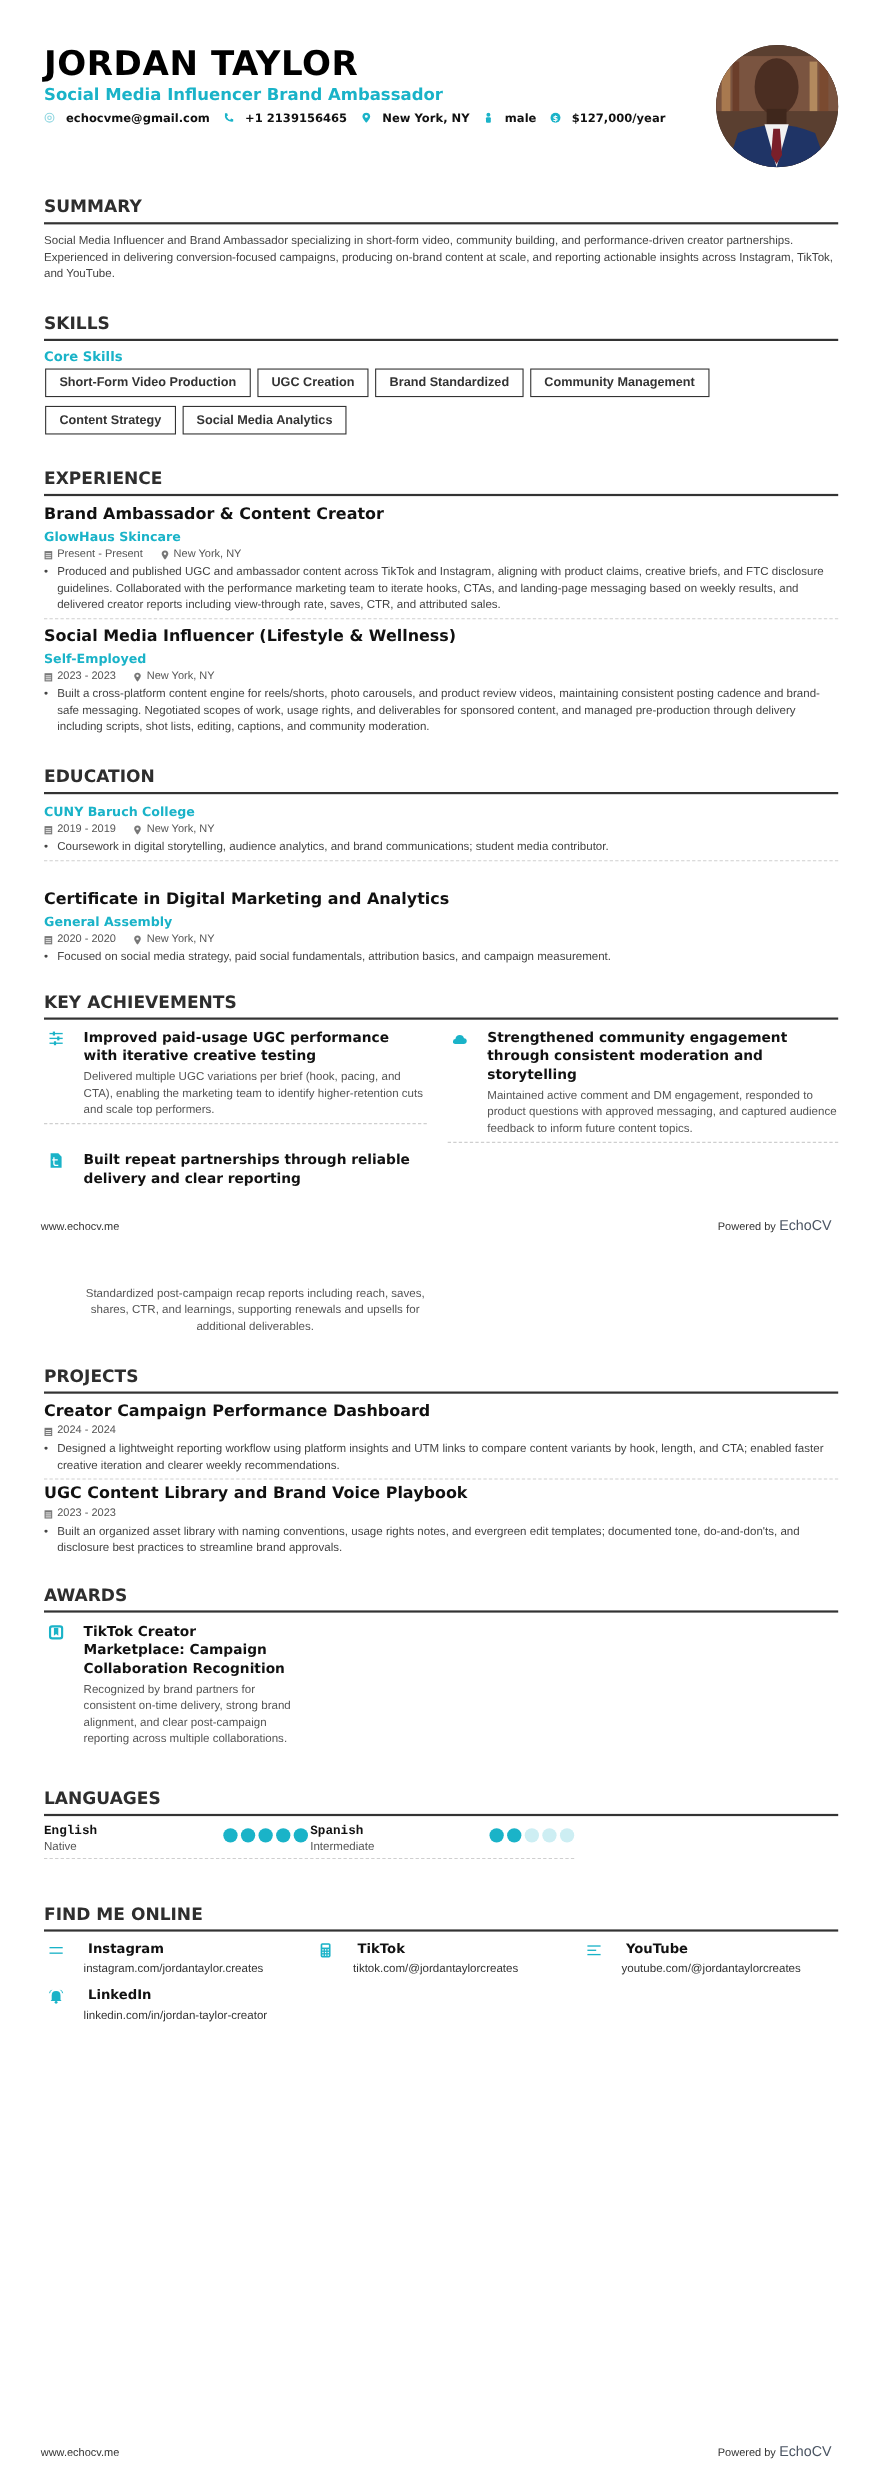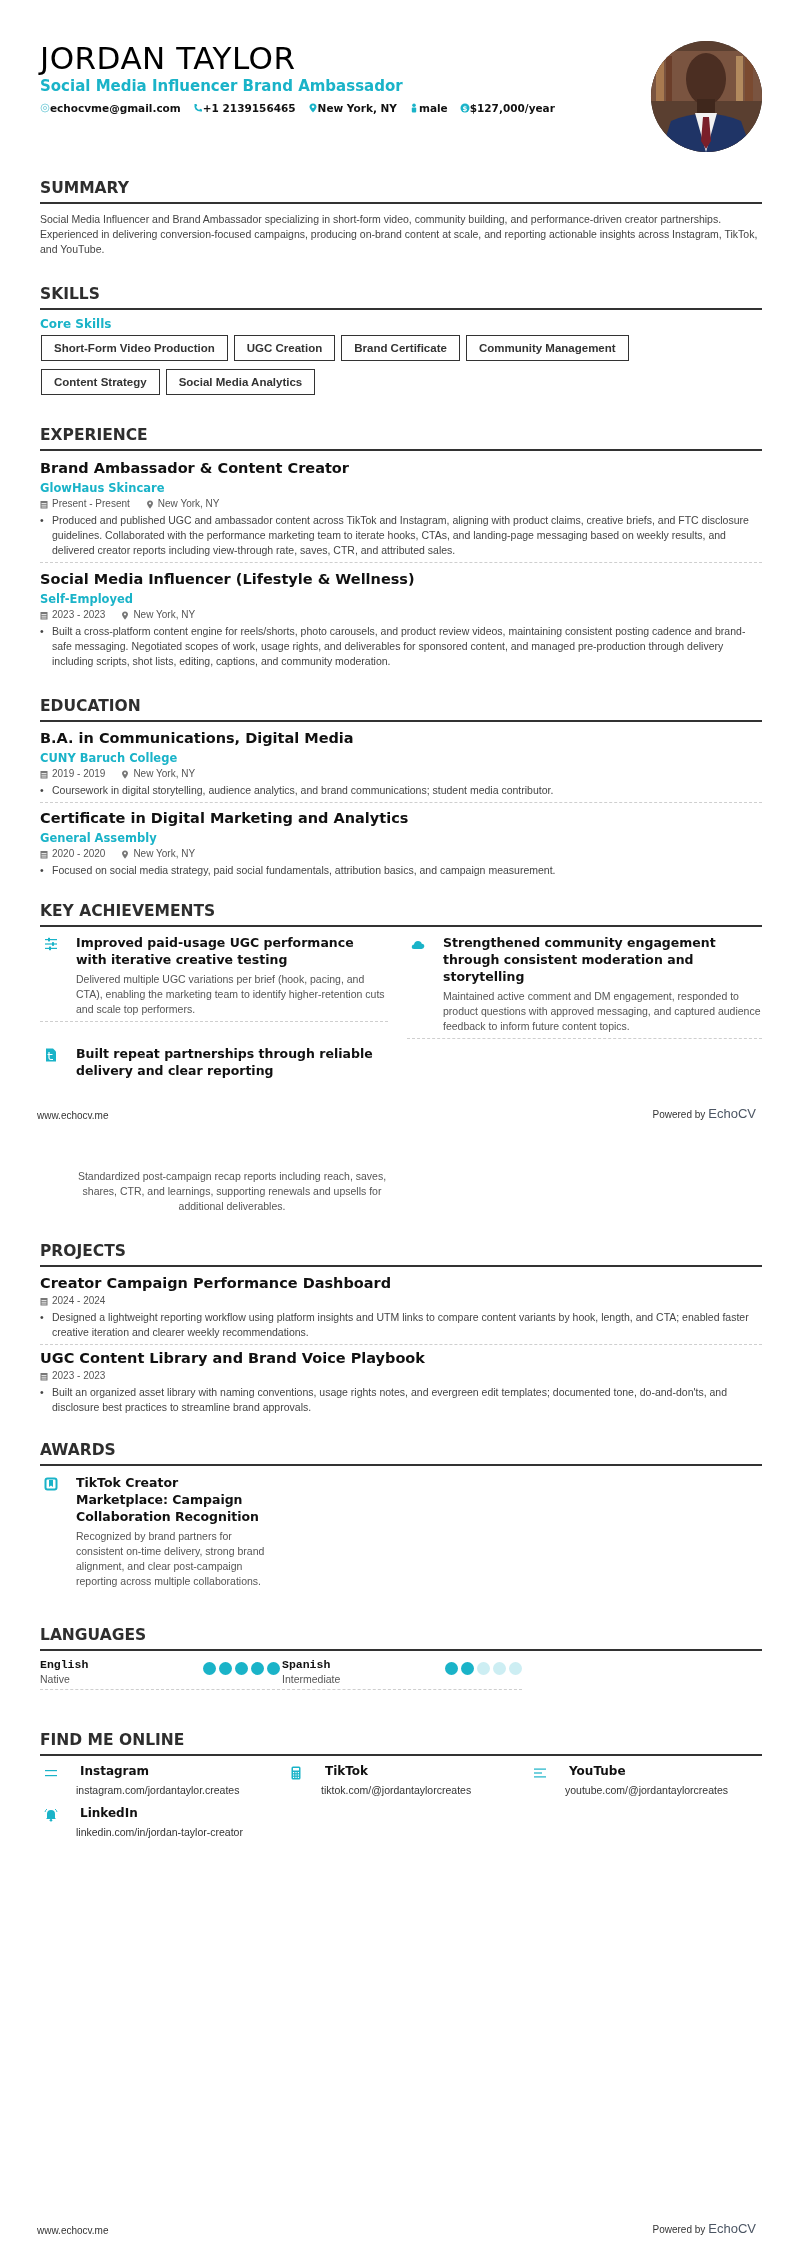--- a/index.html
+++ b/index.html
@@ -5,34 +5,34 @@
   * { box-sizing: border-box; margin: 0; padding: 0; }
   html, body { background: #ffffff; }
   body {
     width: 794px; height: 2246px; position: relative; overflow: hidden;
     font-family: "Liberation Sans", "DejaVu Sans", sans-serif; color: #333333;
   }
 
   
   .name {
     position: absolute; left: 40px; top: 40px;
-    font-family: "DejaVu Sans", sans-serif; font-weight: normal; font-size: 31px;
+    font-family: "DejaVu Sans", sans-serif; font-weight: bold; font-size: 31px;
     letter-spacing: 0.5px; color: #000000; line-height: 36px;
   }
   .headline {
     position: absolute; left: 40px; top: 76px;
     font-family: "DejaVu Sans", sans-serif; font-weight: bold; font-size: 15px;
     color: #1ab3c8; line-height: 20px;
   }
   .contact-row {
     position: absolute; left: 40px; top: 100px; height: 16px;
     display: flex; align-items: center; gap: 12px;
     font-family: "DejaVu Sans", sans-serif; font-size: 10.5px; font-weight: bold; color: #111;
   }
-  .contact-item { display: flex; align-items: center; gap: 0; white-space: nowrap; }
+  .contact-item { display: flex; align-items: flex-start; gap: 10px; white-space: nowrap; }
   .ci-icon { width: 10px; height: 10px; display: inline-block; }
   .photo {
     position: absolute; left: 651px; top: 41px; width: 111px; height: 111px;
     border-radius: 50%; overflow: hidden;
     background: radial-gradient(circle at 50% 40%, #6b4a3a 0%, #4a3328 35%, #2d2420 60%);
   }
 
   
   .section-title {
     position: absolute; left: 40px; width: 722px;
@@ -145,21 +145,21 @@
 </div>
 
 <div class="section-title" style="top:178px;">SUMMARY</div>
 <p class="summary body-text">Social Media Influencer and Brand Ambassador specializing in short-form video, community building, and performance-driven creator partnerships. Experienced in delivering conversion-focused campaigns, producing on-brand content at scale, and reporting actionable insights across Instagram, TikTok, and YouTube.</p>
 
 <div class="section-title" style="top:284px;">SKILLS</div>
 <div class="skill-sub">Core Skills</div>
 <div class="chips">
   <span class="chip">Short-Form Video Production</span>
   <span class="chip">UGC Creation</span>
-  <span class="chip">Brand Certificate</span>
+  <span class="chip">Brand Standardized</span>
   <span class="chip">Community Management</span>
   <span class="chip">Content Strategy</span>
   <span class="chip">Social Media Analytics</span>
 </div>
 
 <div class="section-title" style="top:425px;">EXPERIENCE</div>
 <div class="entry dashed" style="top:458px; padding-bottom:4px;">
   <div class="entry-title">Brand Ambassador &amp; Content Creator</div>
   <div class="entry-org">GlowHaus Skincare</div>
   <div class="entry-meta">
@@ -207,21 +207,20 @@
       </span>
   </div>
   <div class="bullet">
       <span class="bullet-dot">•</span>
       <span class="body-text">Built a cross-platform content engine for reels/shorts, photo carousels, and product review videos, maintaining consistent posting cadence and brand-safe messaging. Negotiated scopes of work, usage rights, and deliverables for sponsored content, and managed pre-production through delivery including scripts, shot lists, editing, captions, and community moderation.</span>
     </div>
 </div>
 
 <div class="section-title" style="top:696px;">EDUCATION</div>
 <div class="entry dashed" style="top:728px; padding-bottom:4px;">
-  <div class="entry-title">B.A. in Communications, Digital Media</div>
   <div class="entry-org">CUNY Baruch College</div>
   <div class="entry-meta">
     <span class="meta-item">
         <svg class="meta-icon" viewBox="0 0 8 9">
           <rect x="0.5" y="1" width="7" height="7.5" fill="#777"></rect>
           <rect x="1.5" y="3" width="5" height="0.8" fill="#fff"></rect>
           <rect x="1.5" y="4.8" width="5" height="0.8" fill="#fff"></rect>
           <rect x="1.5" y="6.6" width="5" height="0.8" fill="#fff"></rect>
         </svg>
         <span>2019 - 2019</span>

